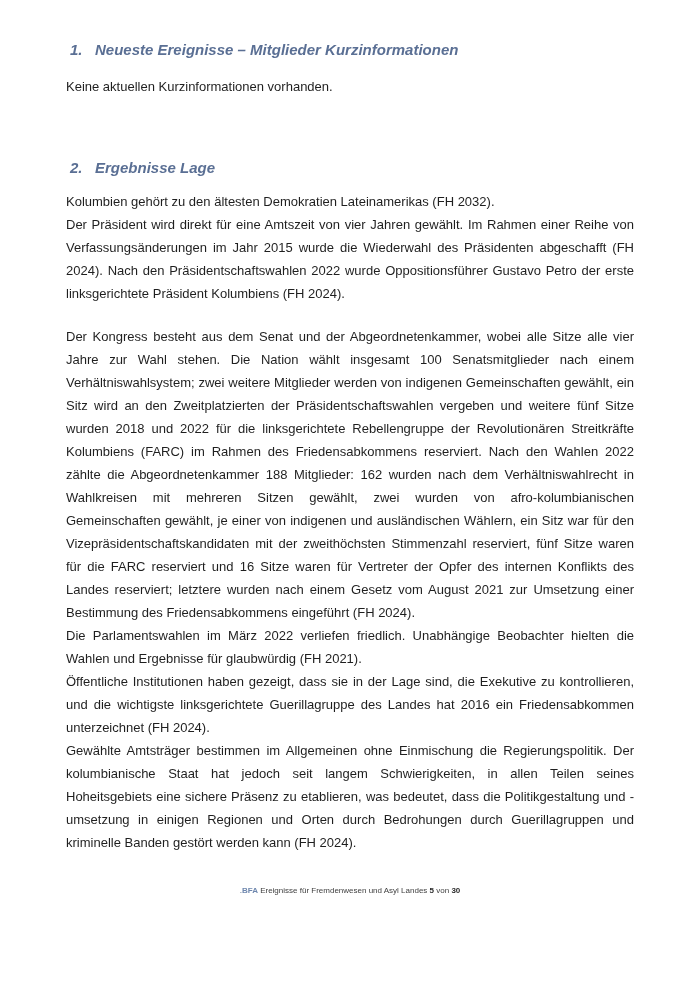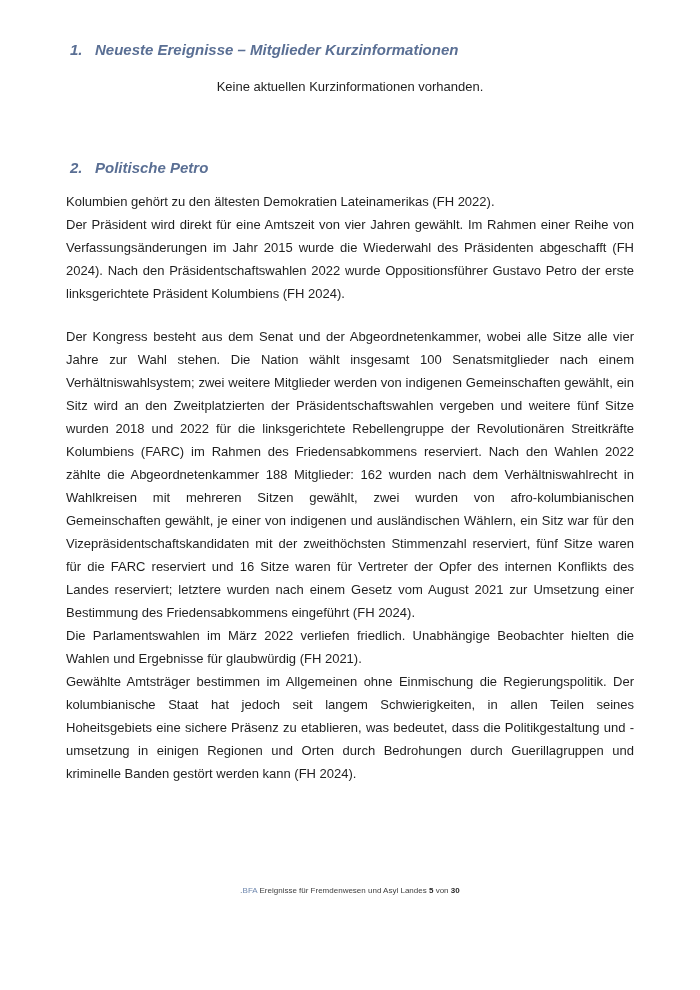--- a/index.html
+++ b/index.html
@@ -42,21 +42,21 @@
     }
     .body-text {
       margin: 0;
       font-size: 13px;
       line-height: 23px;
       color: #1f1f1f;
       text-align: justify;
     }
     .no-info {
       margin-top: 17px;
-      text-align: center;
+      text-align: left;
     }
     .first-para {
       margin-top: 14px;
     }
     .para-gap {
       height: 20px;
     }
     .footer {
       position: absolute;
       top: 885px;
@@ -67,21 +67,21 @@
       line-height: 11px;
       color: #404040;
       white-space: nowrap;
     }
     .footer .brand-dot {
       color: #9aa5b5;
       font-weight: bold;
     }
     .footer .brand {
       color: #6e87ae;
-      font-weight: normal;
+      font-weight: bold;
     }
     .footer .bold {
       font-weight: bold;
       color: #2a2a2a;
     }
   </style>
 </head>
 <body>
 
 <div class="page">
@@ -89,30 +89,31 @@
 
     <div class="section-heading heading-1">
       <span class="sec-num">1.</span>
       <span class="sec-title">Neueste Ereignisse – Mitglieder Kurzinformationen</span>
     </div>
 
     <p class="body-text no-info">Keine aktuellen Kurzinformationen vorhanden.</p>
 
     <div class="section-heading heading-2">
       <span class="sec-num">2.</span>
-      <span class="sec-title">Politische Petro</span>
+      <span class="sec-title">Ergebnisse Lage</span>
     </div>
 
-    <p class="body-text first-para">Kolumbien gehört zu den ältesten Demokratien Lateinamerikas (FH 2022).</p>
+    <p class="body-text first-para">Kolumbien gehört zu den ältesten Demokratien Lateinamerikas (FH 2032).</p>
     <p class="body-text">Der Präsident wird direkt für eine Amtszeit von vier Jahren gewählt. Im Rahmen einer Reihe von Verfassungsänderungen im Jahr 2015 wurde die Wiederwahl des Präsidenten abgeschafft (FH 2024). Nach den Präsidentschaftswahlen 2022 wurde Oppositionsführer Gustavo Petro der erste linksgerichtete Präsident Kolumbiens (FH 2024).</p>
 
     <div class="para-gap"></div>
 
     <p class="body-text">Der Kongress besteht aus dem Senat und der Abgeordnetenkammer, wobei alle Sitze alle vier Jahre zur Wahl stehen. Die Nation wählt insgesamt 100 Senatsmitglieder nach einem Verhältniswahlsystem; zwei weitere Mitglieder werden von indigenen Gemeinschaften gewählt, ein Sitz wird an den Zweitplatzierten der Präsidentschaftswahlen vergeben und weitere fünf Sitze wurden 2018 und 2022 für die linksgerichtete Rebellengruppe der Revolutionären Streitkräfte Kolumbiens (FARC) im Rahmen des Friedensabkommens reserviert. Nach den Wahlen 2022 zählte die Abgeordnetenkammer 188 Mitglieder: 162 wurden nach dem Verhältniswahlrecht in Wahlkreisen mit mehreren Sitzen gewählt, zwei wurden von afro-kolumbianischen Gemeinschaften gewählt, je einer von indigenen und ausländischen Wählern, ein Sitz war für den Vizepräsidentschaftskandidaten mit der zweithöchsten Stimmenzahl reserviert, fünf Sitze waren für die FARC reserviert und 16 Sitze waren für Vertreter der Opfer des internen Konflikts des Landes reserviert; letztere wurden nach einem Gesetz vom August 2021 zur Umsetzung einer Bestimmung des Friedensabkommens eingeführt (FH 2024).</p>
     <p class="body-text">Die Parlamentswahlen im März 2022 verliefen friedlich. Unabhängige Beobachter hielten die Wahlen und Ergebnisse für glaubwürdig (FH 2021).</p>
+    <p class="body-text">Öffentliche Institutionen haben gezeigt, dass sie in der Lage sind, die Exekutive zu kontrollieren, und die wichtigste linksgerichtete Guerillagruppe des Landes hat 2016 ein Friedensabkommen unterzeichnet (FH 2024).</p>
     <p class="body-text">Gewählte Amtsträger bestimmen im Allgemeinen ohne Einmischung die Regierungspolitik. Der kolumbianische Staat hat jedoch seit langem Schwierigkeiten, in allen Teilen seines Hoheitsgebiets eine sichere Präsenz zu etablieren, was bedeutet, dass die Politikgestaltung und -umsetzung in einigen Regionen und Orten durch Bedrohungen durch Guerillagruppen und kriminelle Banden gestört werden kann (FH 2024).</p>
 
   </div>
 
   <div class="footer"><span class="brand-dot">.</span><span class="brand">BFA</span>
     <span>Ereignisse für Fremdenwesen und Asyl</span>
     <span>Landes</span>
     <span class="bold">5</span>
     <span>von</span>
     <span class="bold">30</span>

